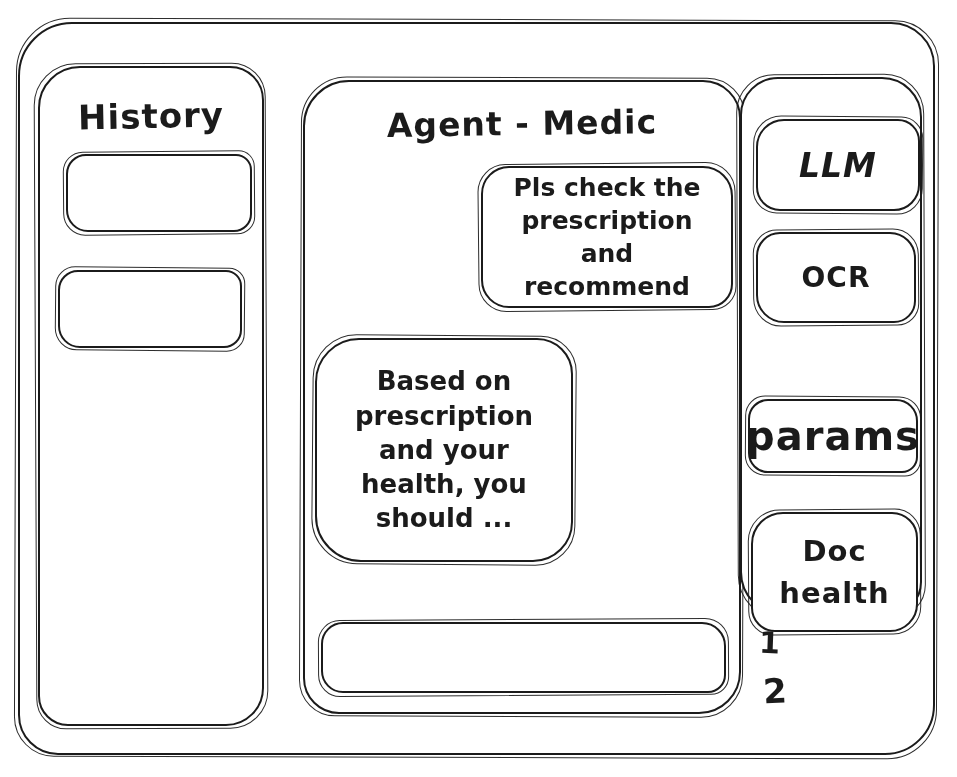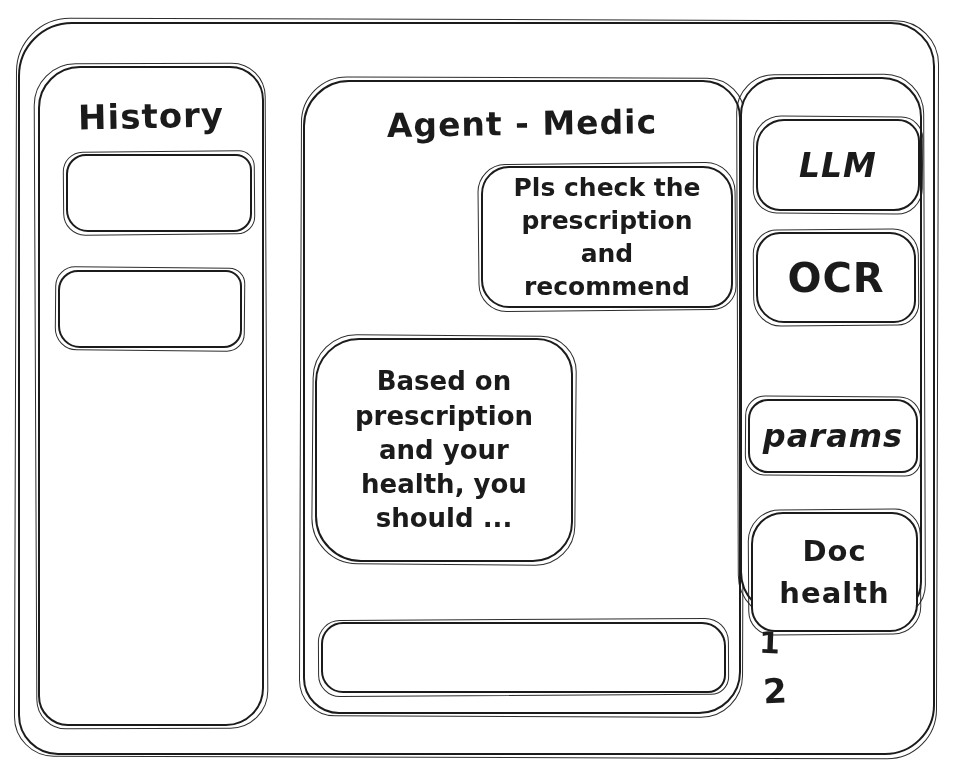--- a/index.html
+++ b/index.html
@@ -121,28 +121,27 @@
   }
   .tool-btn.llm{
     left:14px;top:40px;width:164px;height:92px;
     border-radius:28px 22px 26px 24px;
     font-size:33px;font-style:italic;
     --wob:.55deg;
   }
   .tool-btn.ocr{
     left:14px;top:153px;width:160px;height:91px;
     border-radius:24px 26px 22px 28px;
-    font-size:40px;
+    font-size:28px;
     --wob:-.5deg;
   }
   .tool-btn.params{
     left:6px;top:320px;width:170px;height:74px;
     border-radius:20px 22px 16px 20px;
-    font-size:32px;
-    font-style:italic;
+    font-size:40px;
     --wob:.45deg;
   }
   .tool-btn.doc{
     left:9px;top:433px;width:167px;height:120px;
     border-radius:32px 26px 28px 24px;
     font-size:29px;
     line-height:1.45;
     --wob:-.4deg;
   }
   .doc-num{

